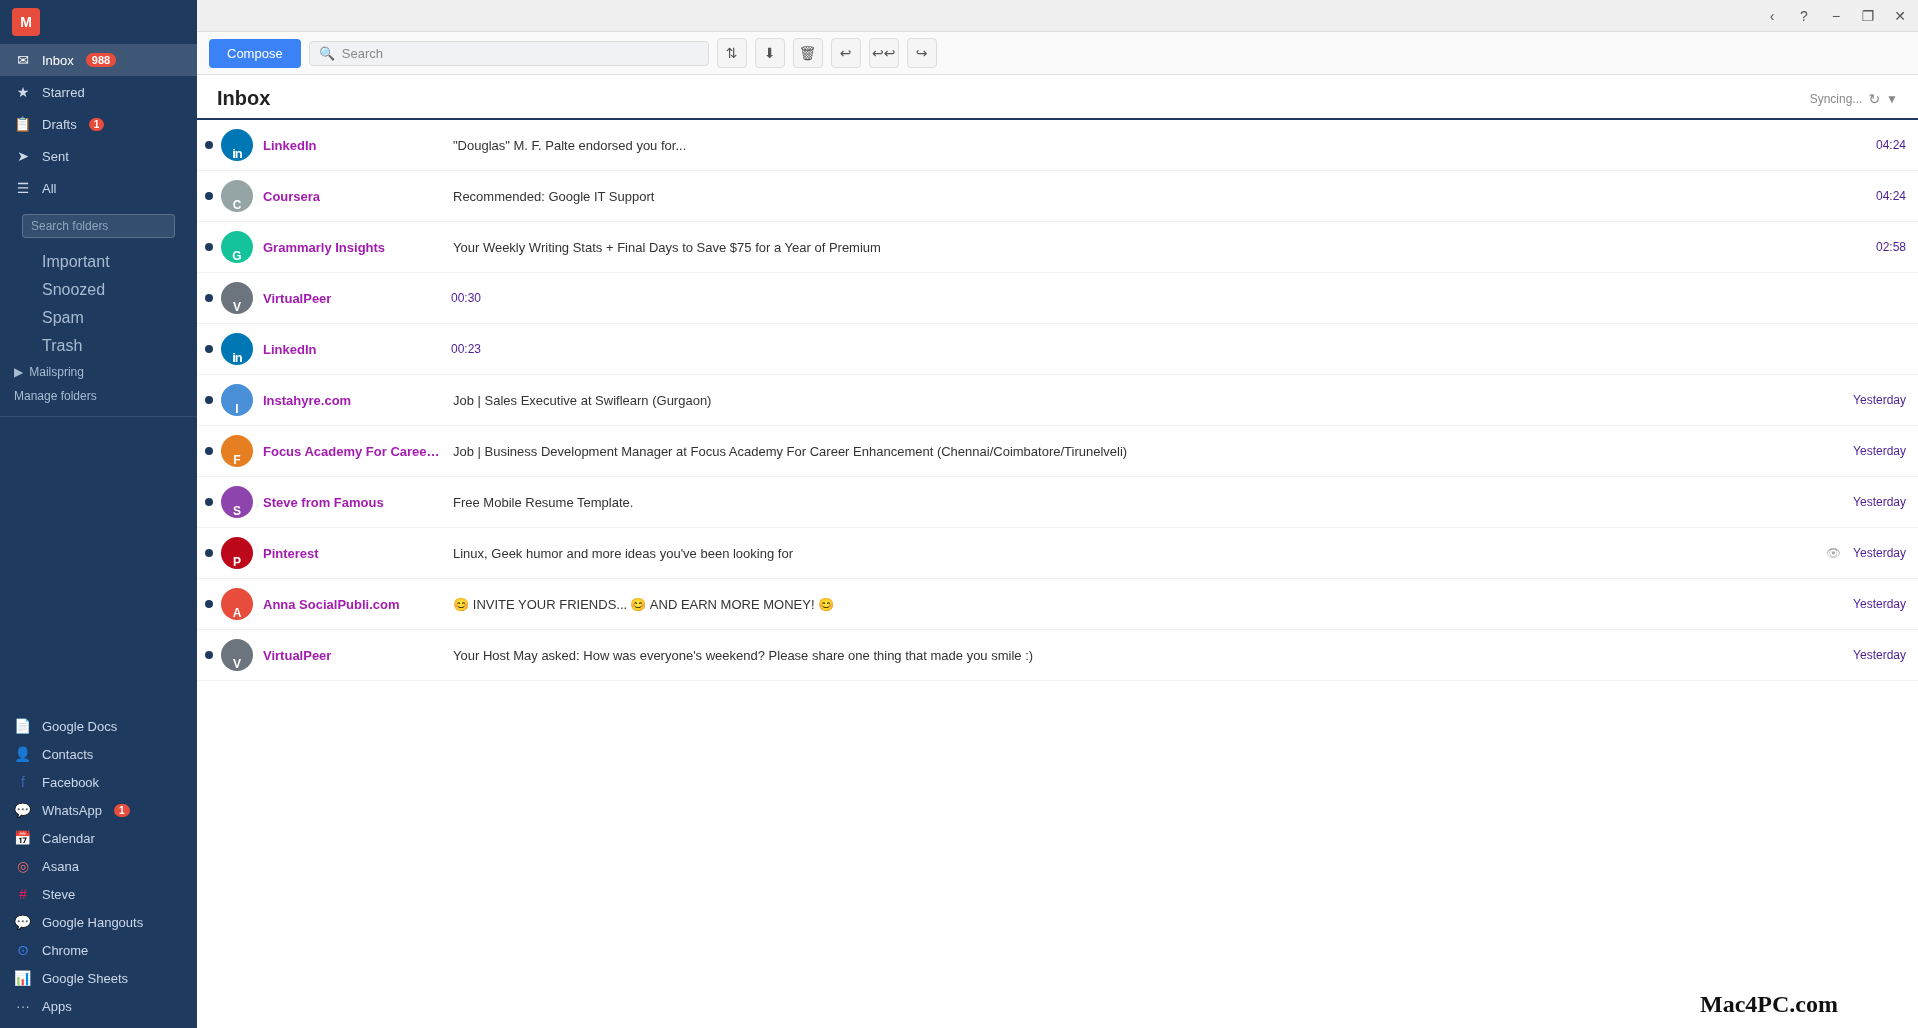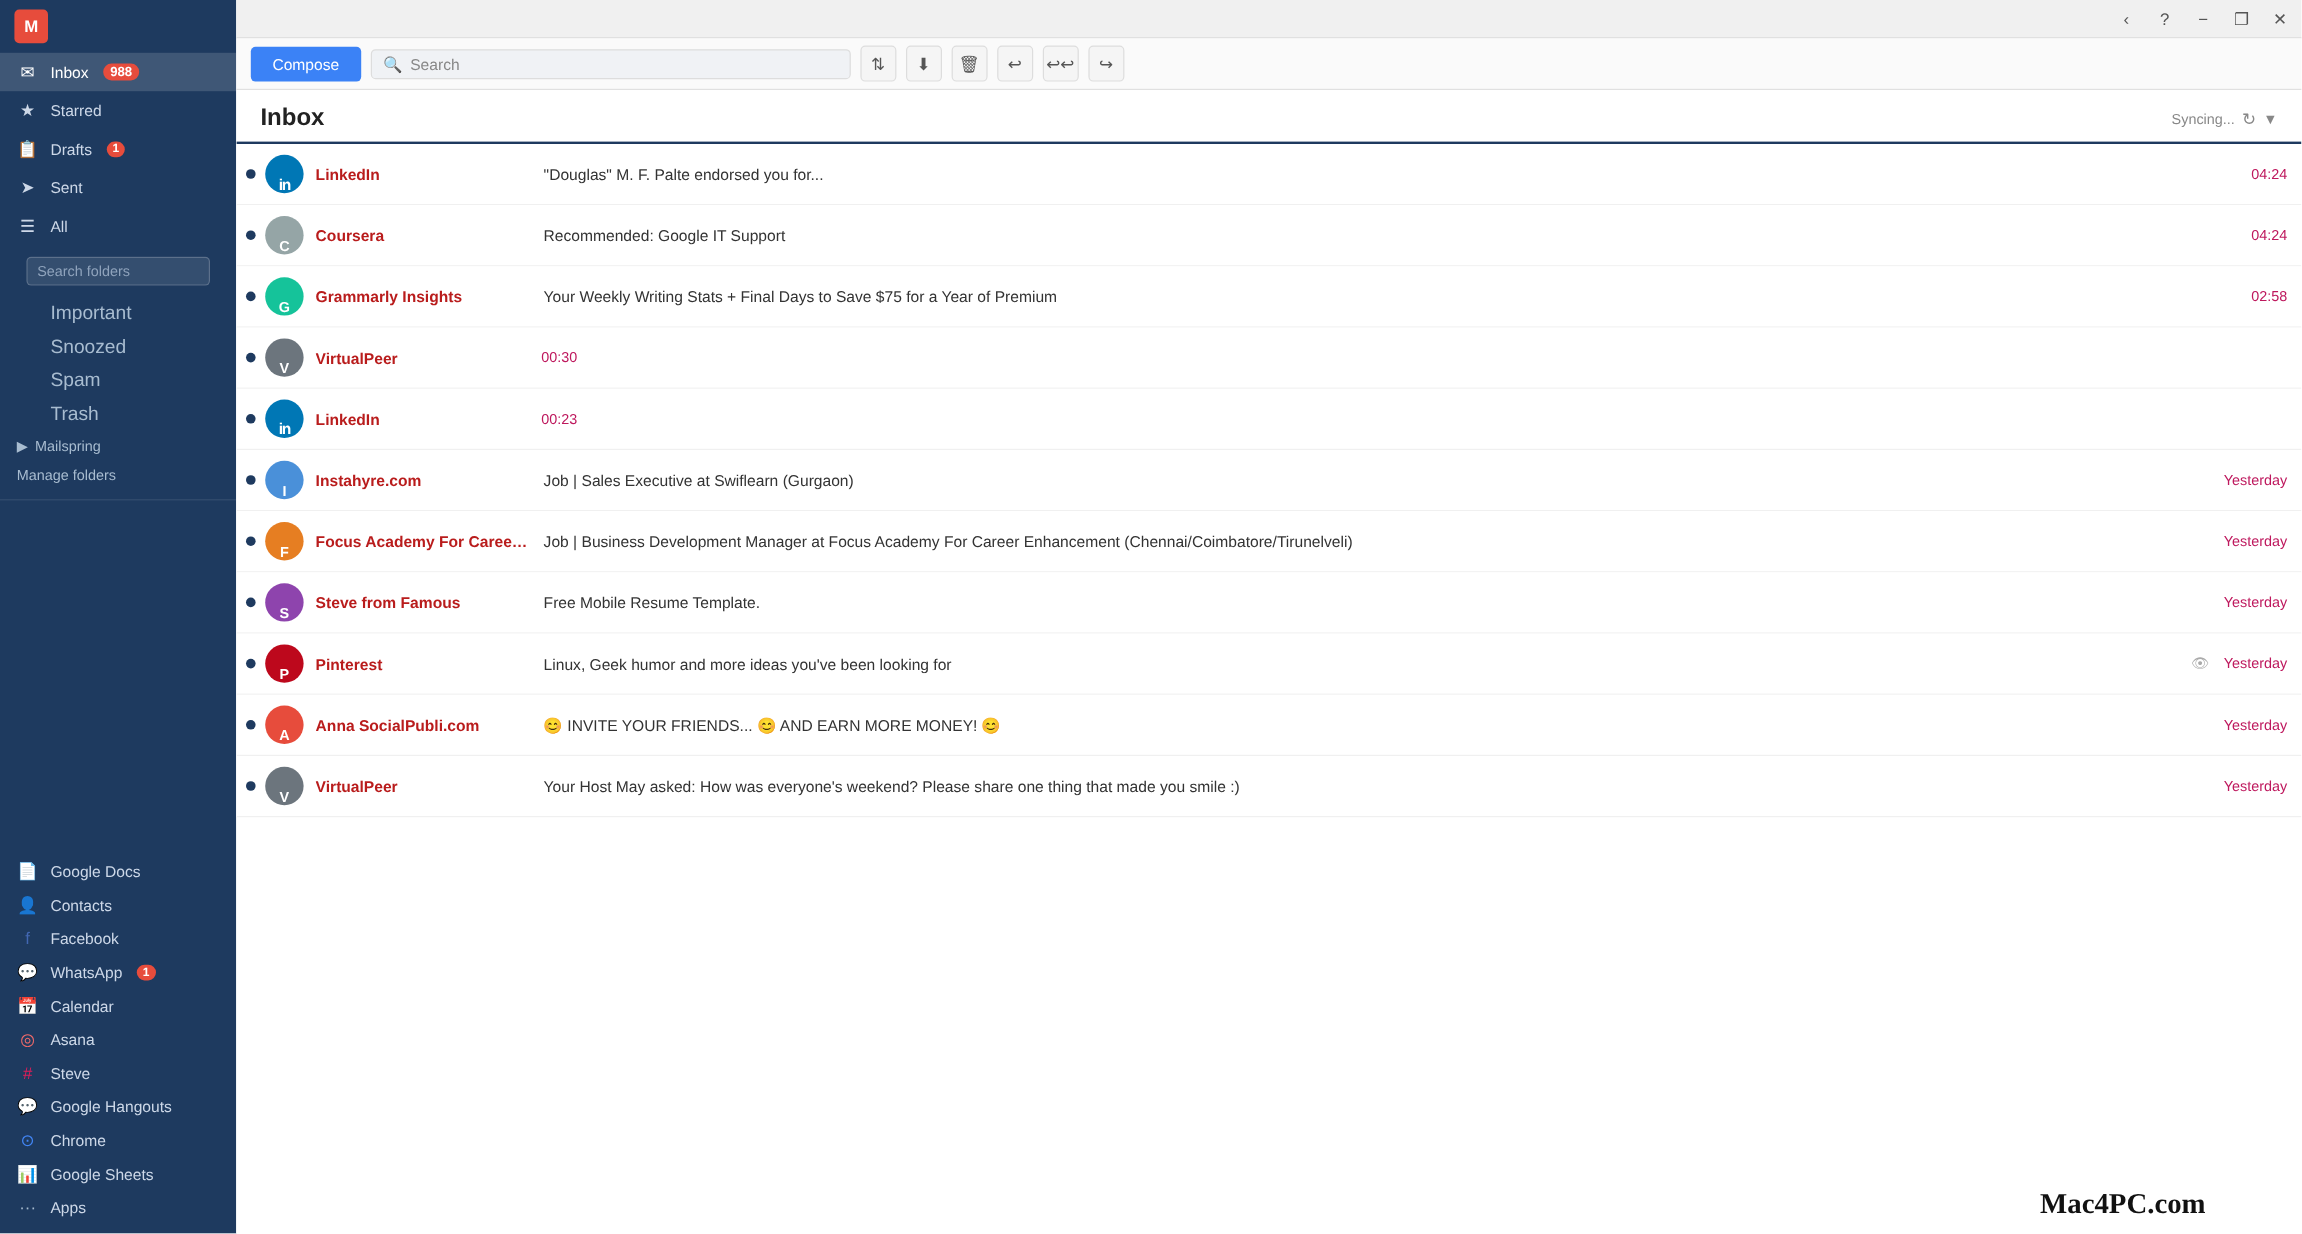--- a/index.html
+++ b/index.html
@@ -237,38 +237,38 @@
       font-size: 12px;
       color: #fff;
       font-weight: bold;
       margin-right: 10px;
     }
 
     .sender {
       width: 180px;
       flex-shrink: 0;
       font-weight: 600;
-      color: #b91c1c;
+      color: #a21caf;
       font-size: 13px;
       white-space: nowrap;
       overflow: hidden;
       text-overflow: ellipsis;
     }
     .subject {
       flex: 1;
       color: #333;
       font-size: 13px;
       white-space: nowrap;
       overflow: hidden;
       text-overflow: ellipsis;
       padding: 0 10px;
     }
     .time {
       flex-shrink: 0;
-      color: #be185d;
+      color: #4c1d95;
       font-size: 12px;
       margin-left: 8px;
     }
     .eye-icon { margin-right: 4px; font-size: 12px; color: #aaa; }
 
     
     .watermark {
       position: absolute;
       right: 60px;
       bottom: 20px;

